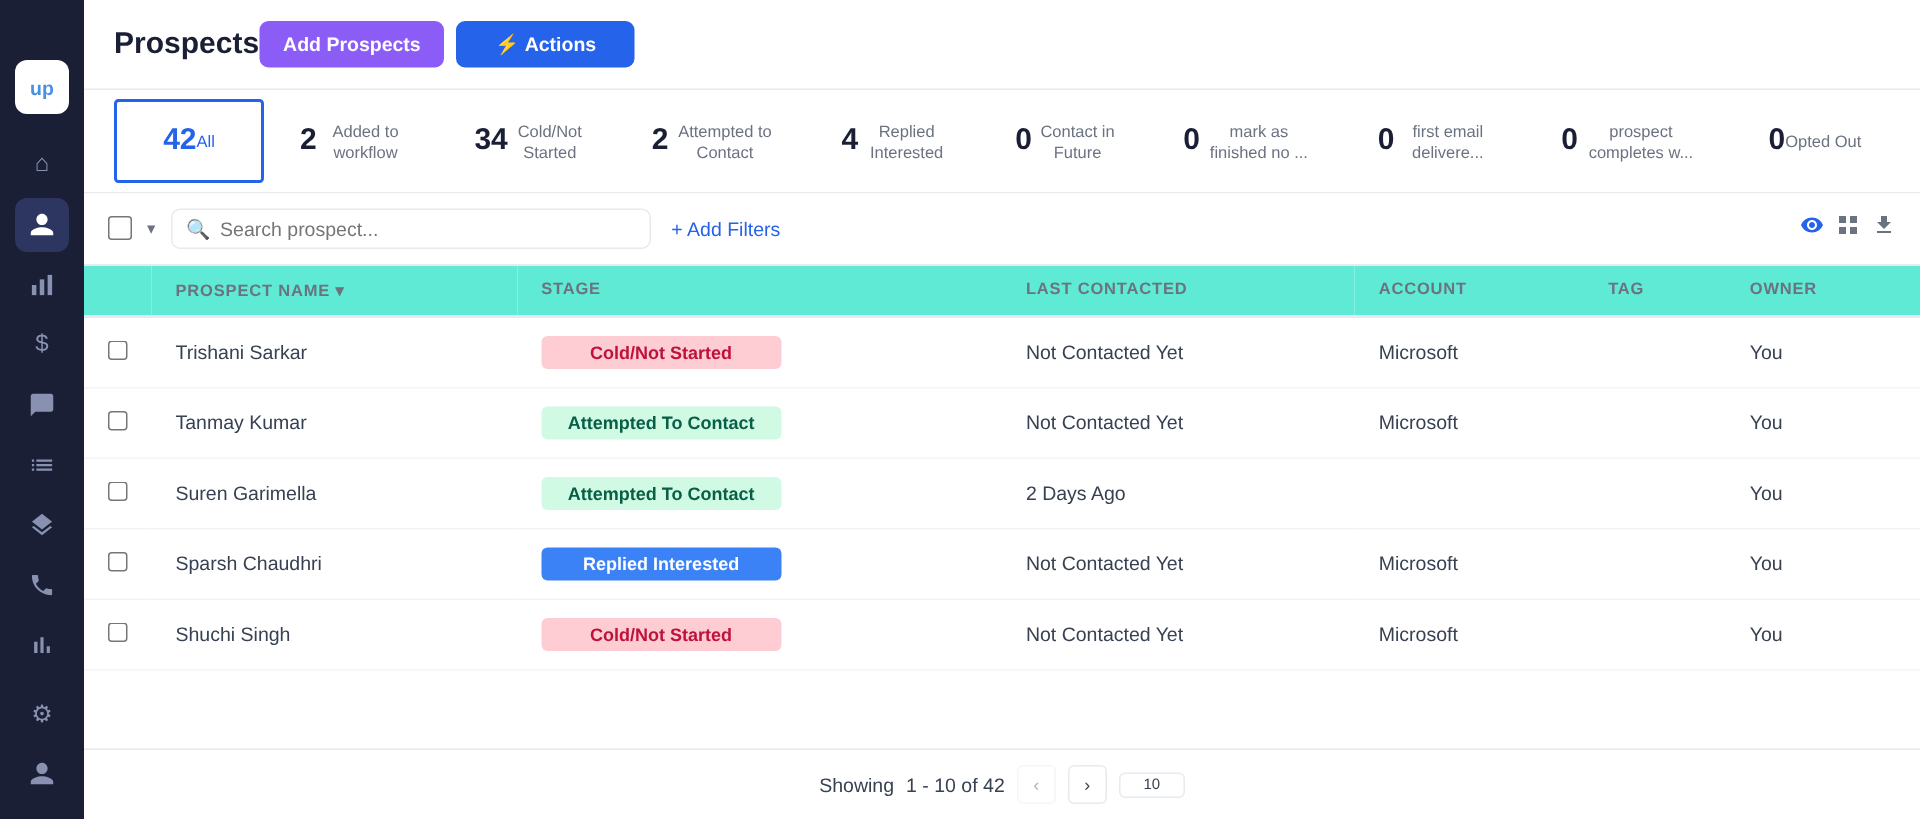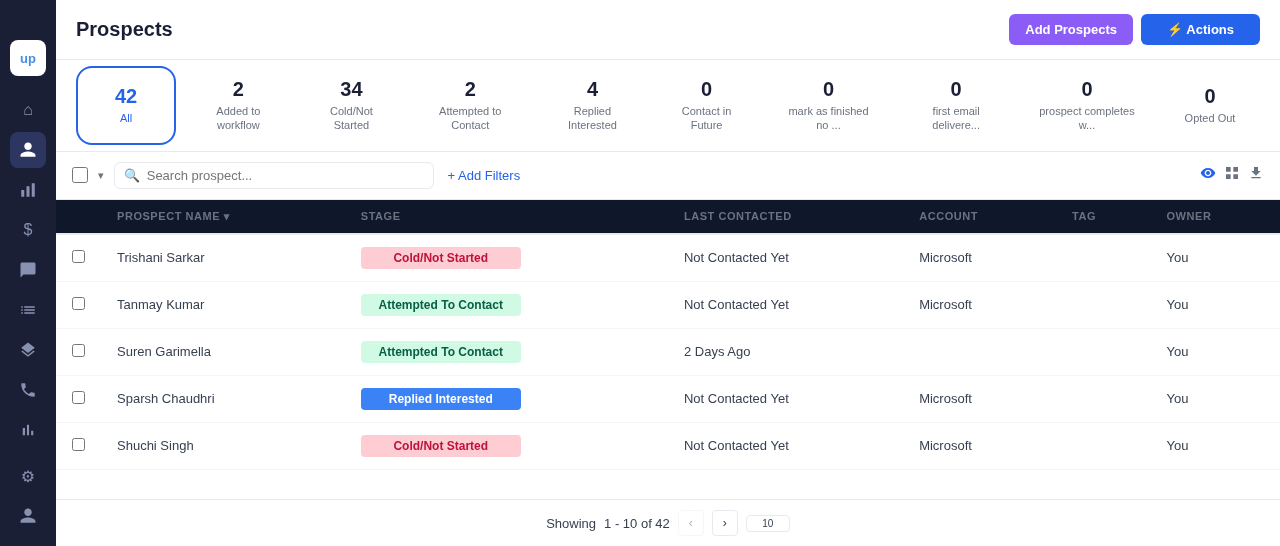--- a/index.html
+++ b/index.html
@@ -58,21 +58,20 @@
       flex: 1;
       display: flex;
       flex-direction: column;
       overflow: hidden;
     }
 
     
     .header {
       display: flex;
       align-items: center;
-      justify-content: space-between;
       padding: 14px 20px;
       background: #fff;
       border-bottom: 1px solid #e8eaf0;
     }
     .page-title {
       font-size: 20px;
       font-weight: 700;
       color: #1a1f36;
     }
     .header-actions {
@@ -106,27 +105,27 @@
     
     .stats-bar {
       display: flex;
       background: #fff;
       border-bottom: 1px solid #e8eaf0;
       padding: 0 16px;
       overflow-x: auto;
     }
     .stat-card {
       display: flex;
-      flex-direction: column;
+      flex-direction: row;
       align-items: center;
       justify-content: center;
       padding: 10px 14px;
       min-width: 100px;
       border: 2px solid transparent;
-      border-radius: 16px;
+      border-radius: 3px;
       margin: 6px 4px;
       cursor: pointer;
       text-align: center;
     }
     .stat-card.active {
       border-color: #2563eb;
     }
     .stat-number {
       font-size: 20px;
       font-weight: 700;
@@ -212,21 +211,21 @@
     .table-container {
       flex: 1;
       overflow-y: auto;
       background: #fff;
     }
     table {
       width: 100%;
       border-collapse: collapse;
     }
     thead tr {
-      background: #0f172a;
+      background: #5eead4;
       border-bottom: 2px solid #e8eaf0;
     }
     th {
       padding: 10px 16px;
       font-size: 11px;
       font-weight: 700;
       color: #6b7280;
       text-align: left;
       letter-spacing: 0.05em;
       text-transform: uppercase;

